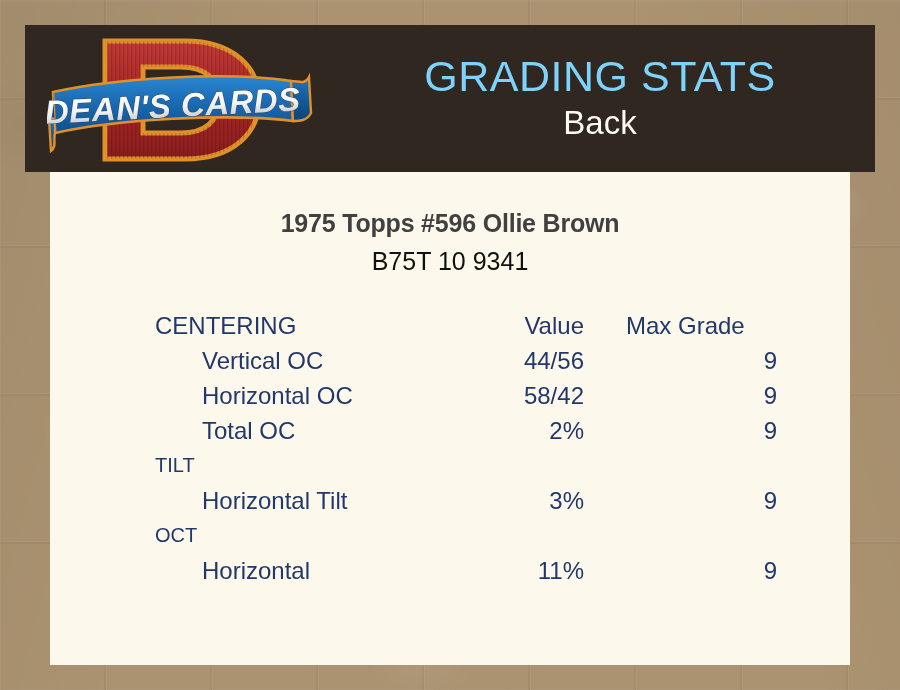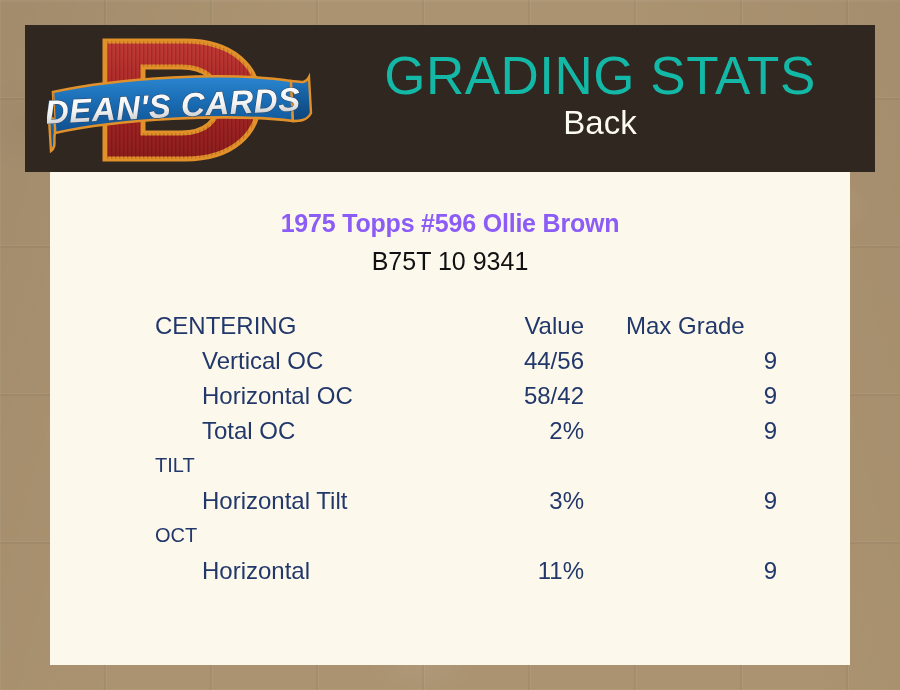--- a/index.html
+++ b/index.html
@@ -71,22 +71,22 @@
     right: 0;
     height: 147px;
     display: flex;
     flex-direction: column;
     align-items: center;
     justify-content: center;
     padding-bottom: 2px;
     box-sizing: border-box;
   }
   #header-main-title {
-    color: #14b8a6;
-    font-size: 53px;
+    color: #7dd3fc;
+    font-size: 43px;
     line-height: 50px;
     letter-spacing: 0.5px;
     font-weight: 400;
   }
   #header-sub-title {
     color: #fdfaf2;
     font-size: 33px;
     line-height: 42px;
     font-weight: 400;
     margin-top: 1px;
@@ -97,21 +97,21 @@
     position: absolute;
     left: 50px;
     top: 172px;
     width: 800px;
     height: 493px;
     background: #fdf8ec;
   }
 
   #card-title {
     text-align: center;
-    color: #8b5cf6;
+    color: #404040;
     font-size: 25px;
     font-weight: bold;
     line-height: 30px;
     padding-top: 36px;
     letter-spacing: -0.2px;
   }
   #card-serial {
     text-align: center;
     color: #111111;
     font-size: 25px;

